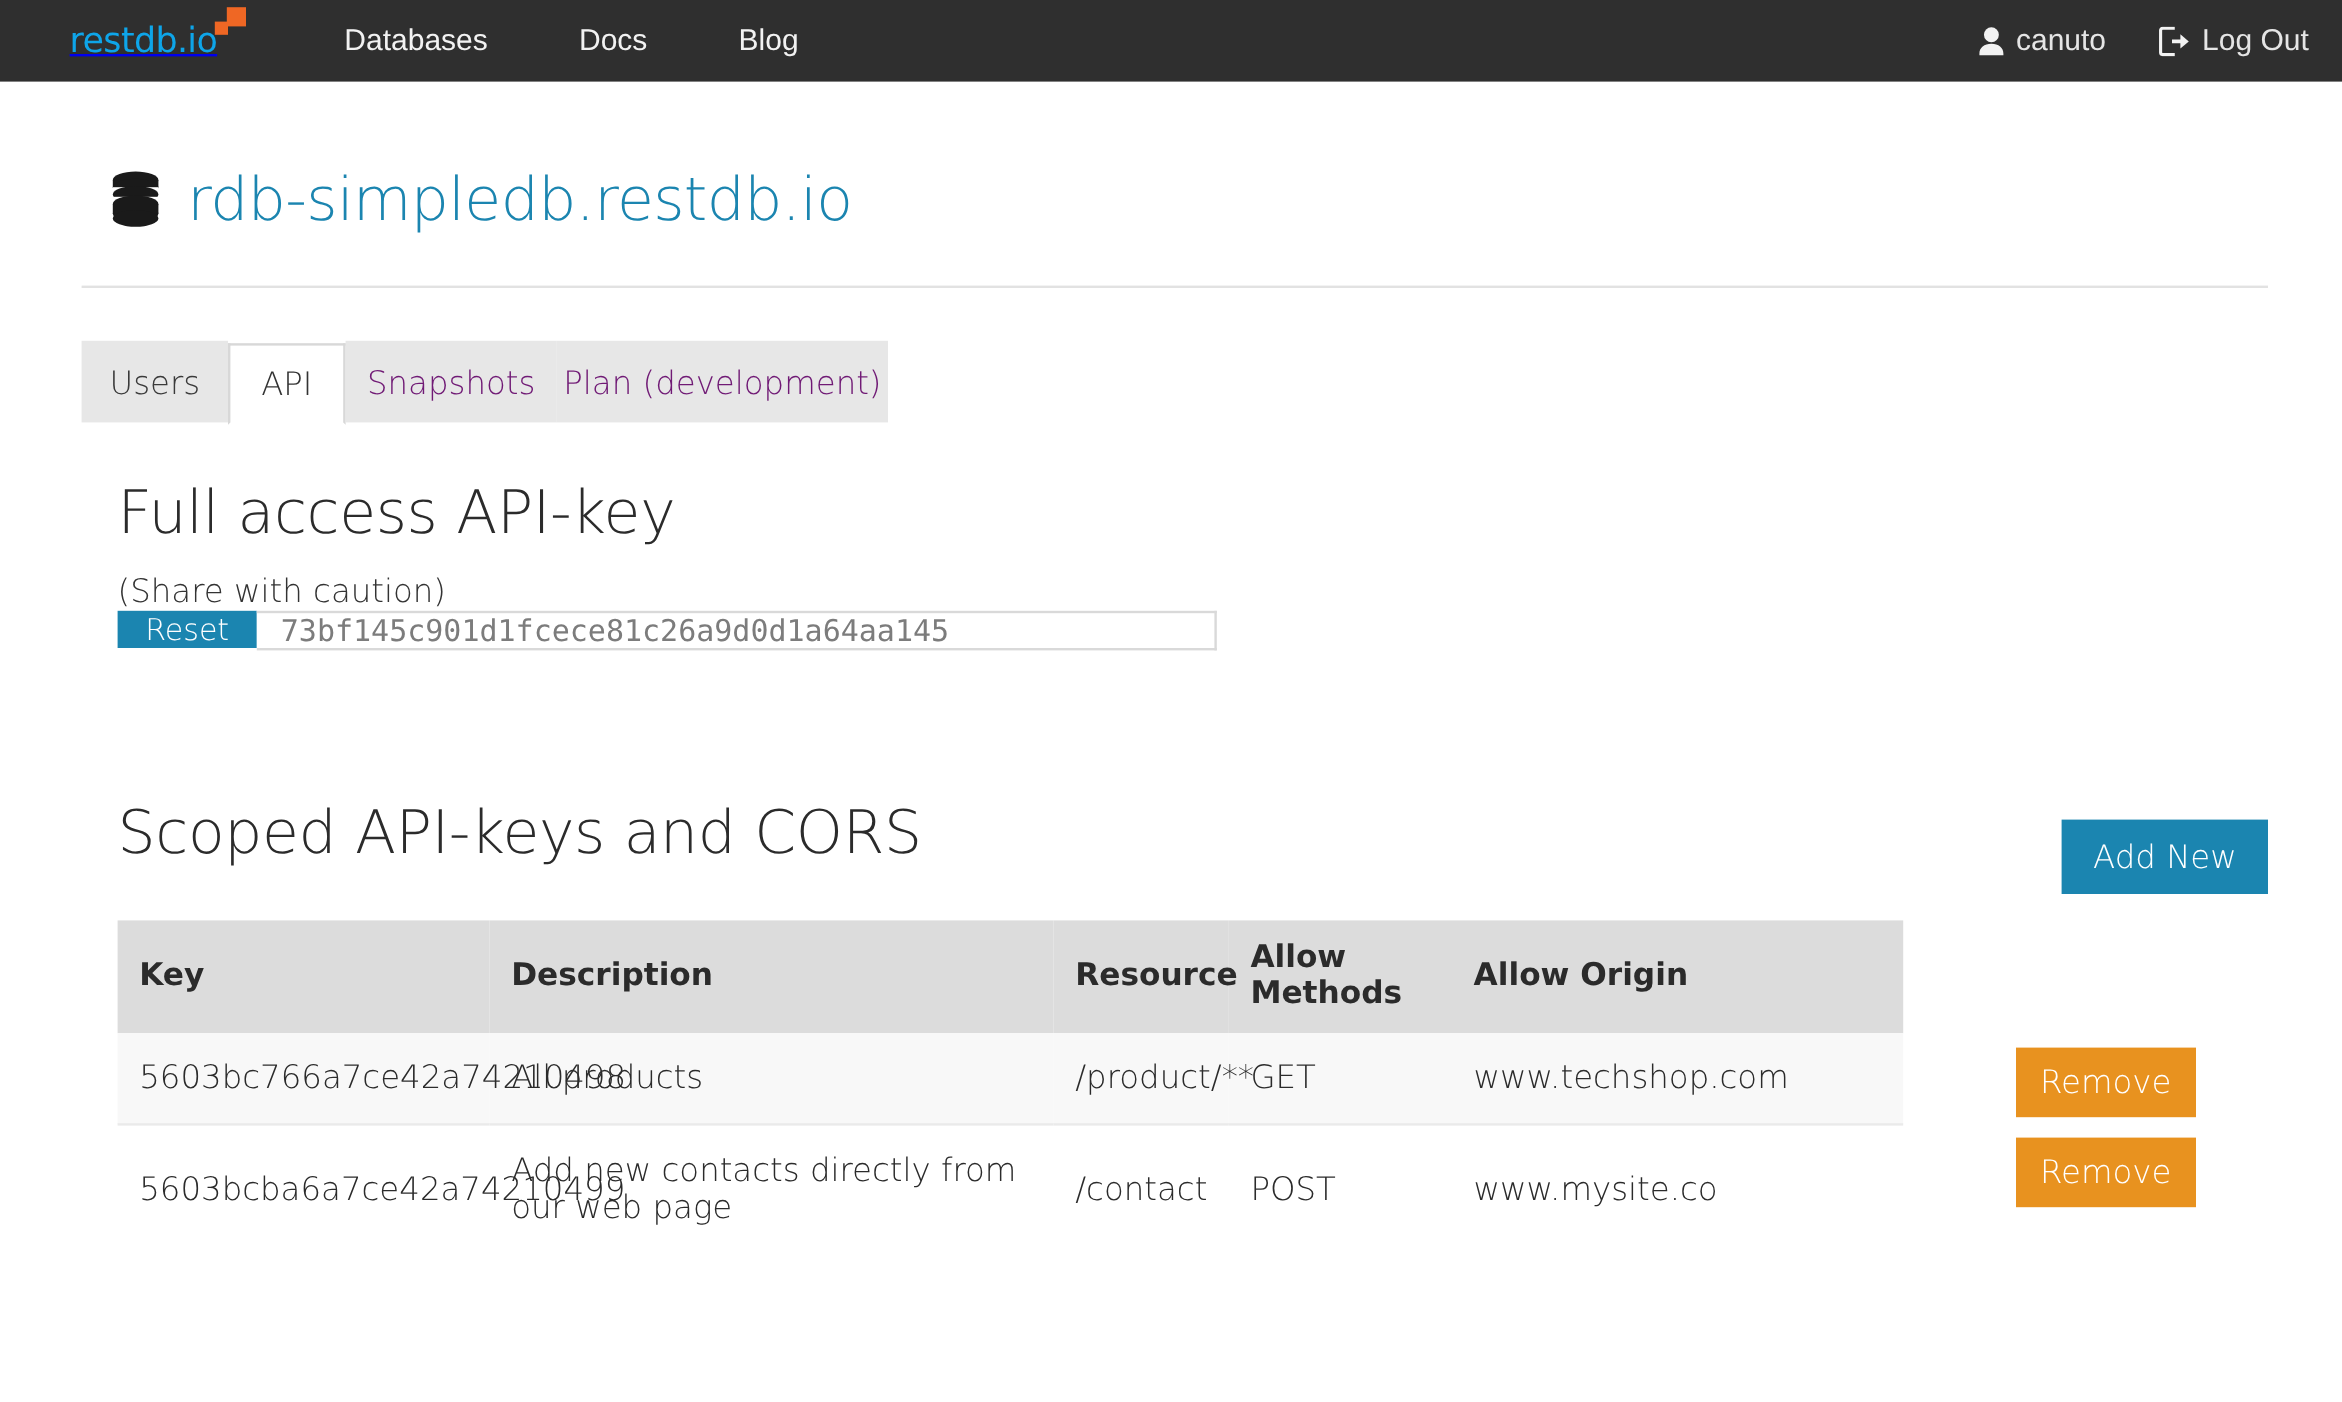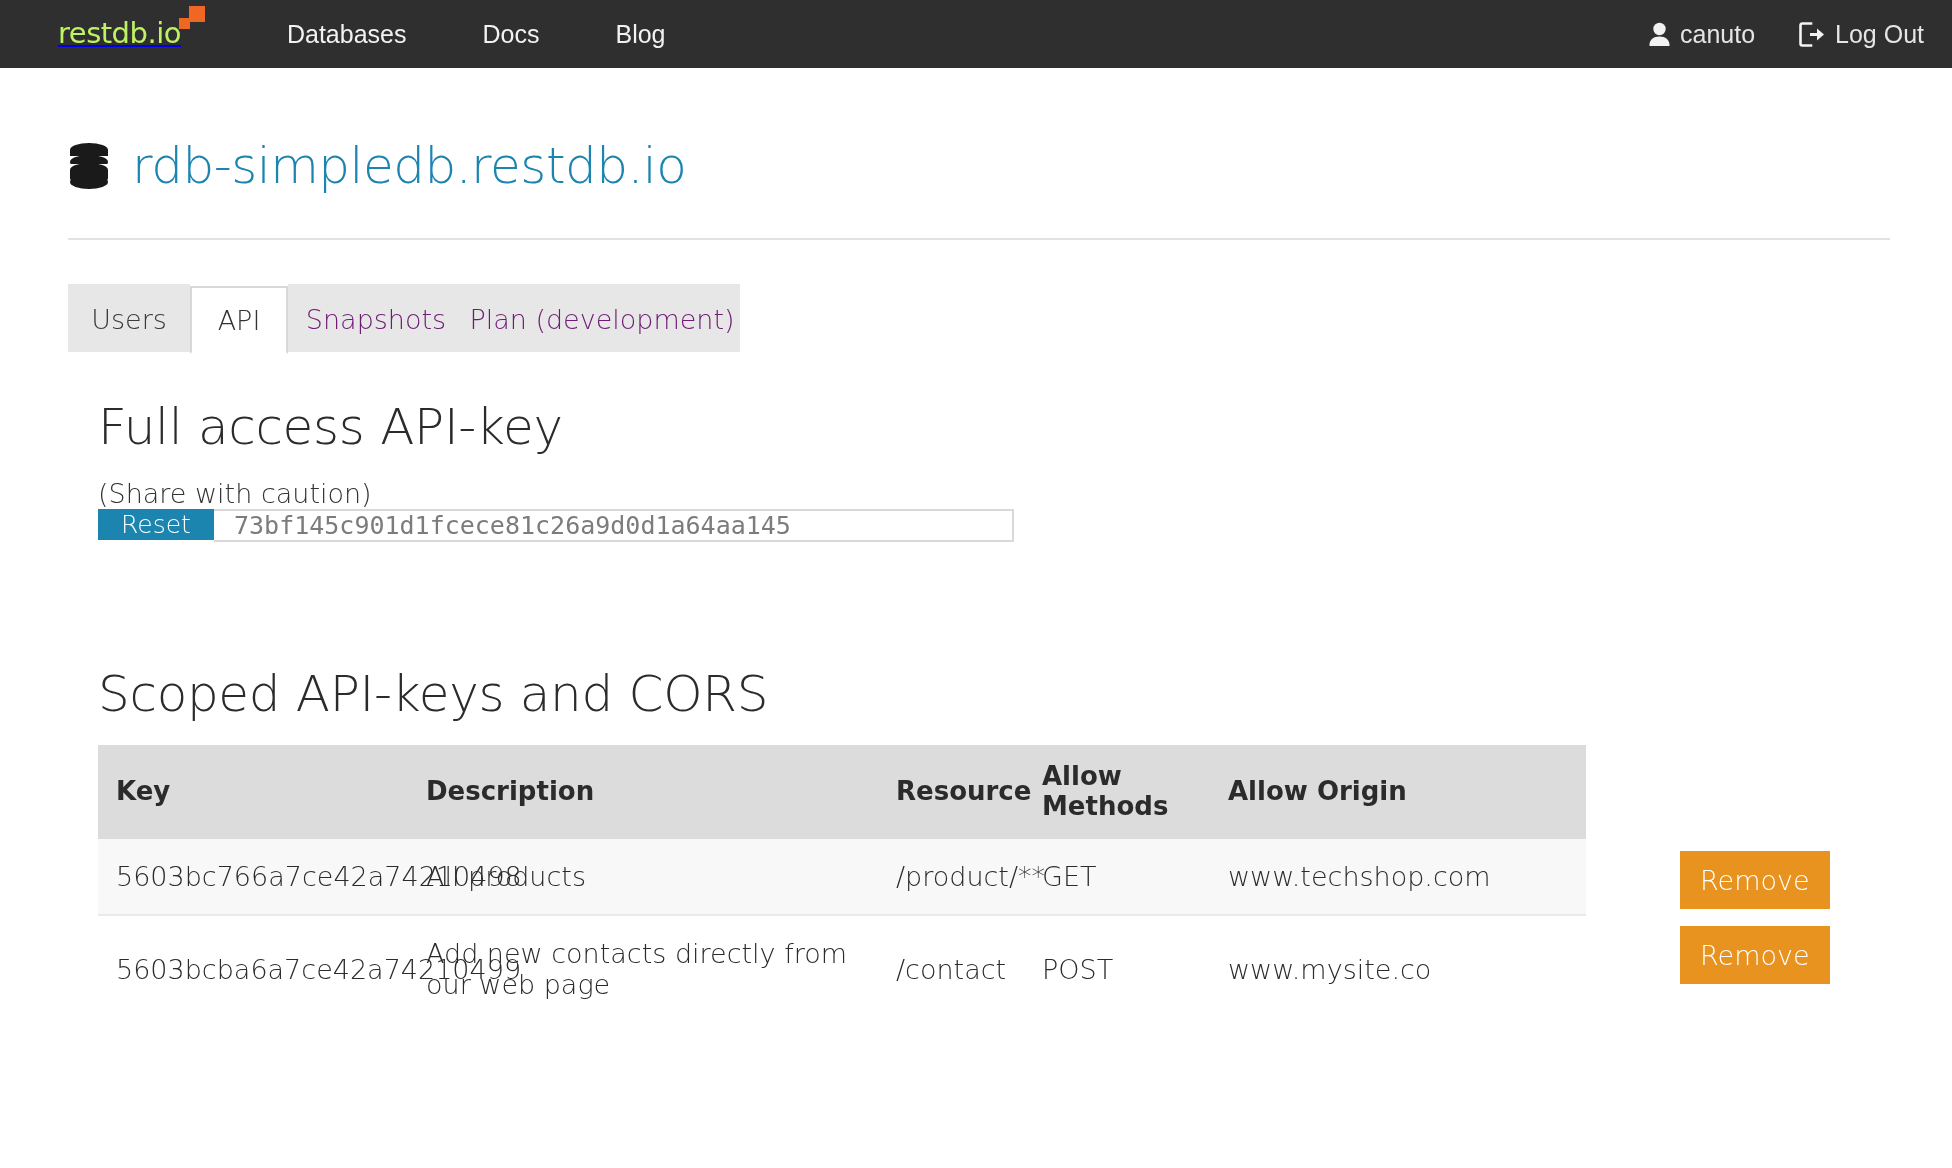--- a/index.html
+++ b/index.html
@@ -24,21 +24,21 @@
   }
   .brand {
     display: flex;
     align-items: flex-start;
     position: relative;
     margin-right: 52px;
     height: 68px;
     padding-top: 16px;
   }
   .brand-text {
-    color: #bef264;
+    color: #0ea5e9;
     font-size: 29px;
     font-weight: 400;
     letter-spacing: -0.5px;
     line-height: 34px;
     font-family: "DejaVu Sans", sans-serif;
   }
   .brand-mark {
     position: relative;
     width: 26px;
     height: 26px;
@@ -84,21 +84,21 @@
   .user-icon svg, .logout-icon svg { display: block; }
 
   
   .page {
     padding: 0 0 0 0;
   }
   .title-row {
     display: flex;
     align-items: center;
     gap: 22px;
-    padding: 70px 0 0 68px;
+    padding: 70px 0 0 92px;
   }
   .db-icon { width: 42px; height: 48px; flex: none; }
   .page-title-link {
     color: #1b85b0;
     font-size: 50px;
     font-weight: 300;
     text-decoration: none;
     letter-spacing: -0.5px;
     line-height: 56px;
     font-family: "DejaVu Sans", sans-serif;
@@ -338,20 +338,21 @@
     <h2 class="section-title">Full access API-key</h2>
     <p class="caution">(Share with caution)</p>
 
     <div class="key-row">
       <button class="reset-btn">Reset</button>
       <input class="key-input" type="text" readonly="" value="73bf145c901d1fcece81c26a9d0d1a64aa145" style="">
     </div>
 
     <div class="scoped-head">
       <h2 class="section-title" style="margin-top:0">Scoped API-keys and CORS</h2>
+      <button class="add-new-btn">Add New</button>
     </div>
 
     <div class="table-wrap">
       <table class="api-table">
         <thead>
           <tr>
             <th class="col-key">Key</th>
             <th class="col-desc">Description</th>
             <th class="col-res">Resource</th>
             <th class="col-meth">Allow Methods</th>

